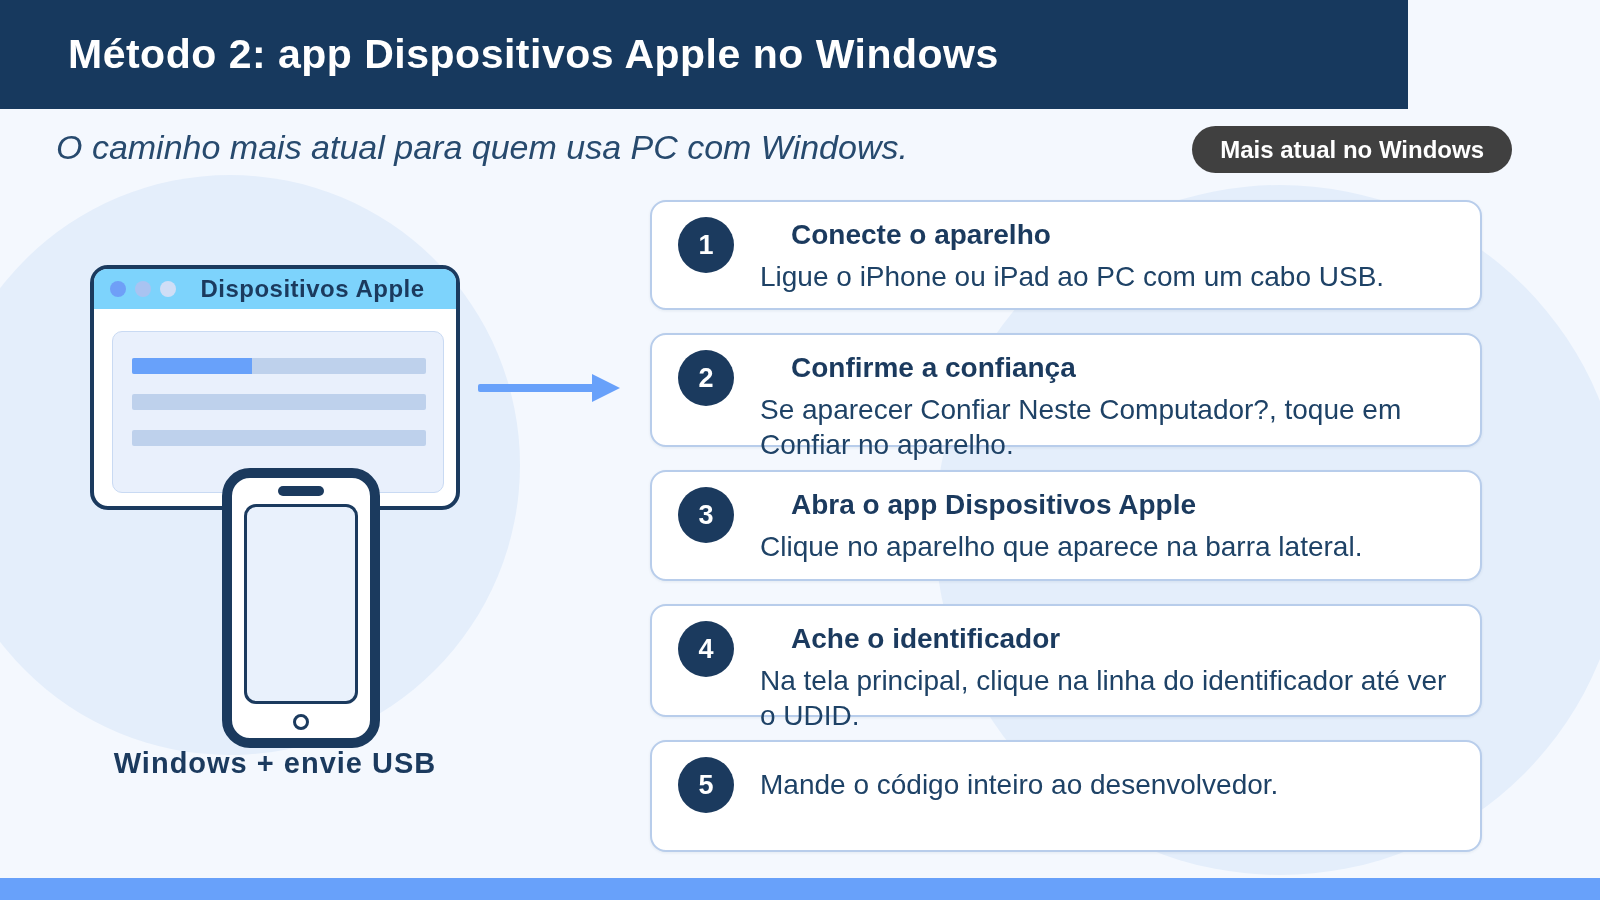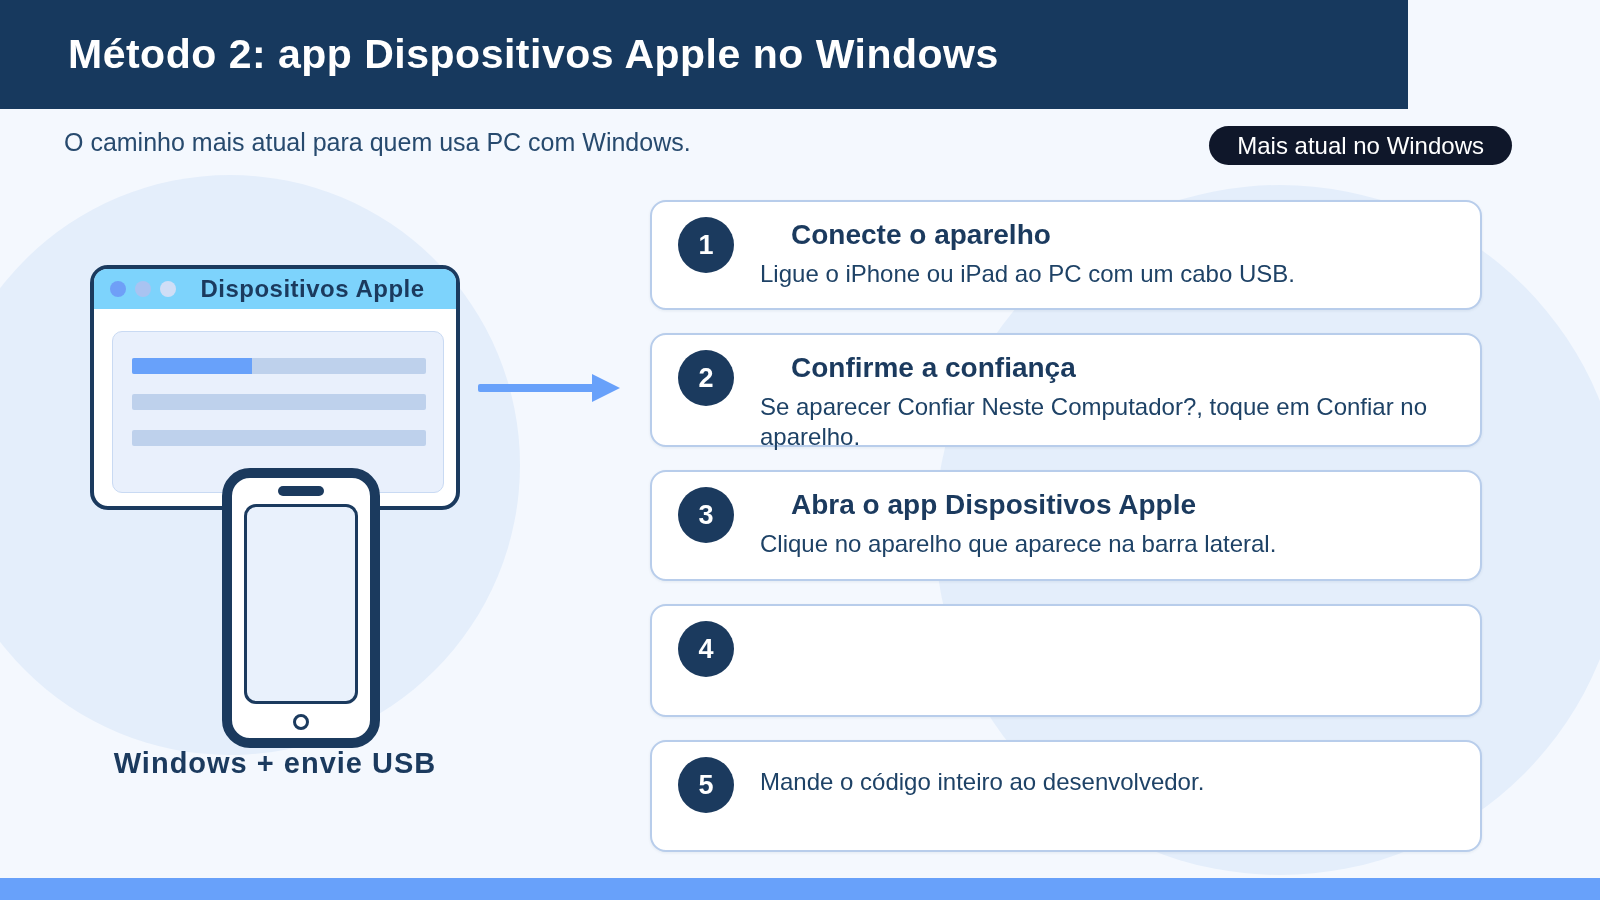--- a/index.html
+++ b/index.html
@@ -39,34 +39,35 @@
   .header-title {
     color: #ffffff;
     font-size: 41px;
     font-weight: bold;
     letter-spacing: 0.5px;
   }
 
   
   .subtitle {
     position: absolute;
-    left: 64px; top: 128px;
-    font-size: 25px;
+    left: 56px; top: 128px;
+    font-size: 34px;
     color: #274a6e;
     z-index: 4;
+    font-style: italic;
   }
   .badge {
     position: absolute;
     right: 88px; top: 126px;
-    height: 39px;
-    background: #0f172a;
+    height: 47px;
+    background: #404040;
     border-radius: 24px;
     color: #ffffff;
     font-size: 24px;
-    font-weight: normal;
+    font-weight: bold;
     display: flex;
     align-items: center;
     padding: 0 28px;
     z-index: 4;
   }
 
   
   .browser {
     position: absolute;
     left: 90px; top: 265px;
@@ -219,21 +220,21 @@
   .step-body { margin-left: 26px; padding-top: 2px; }
   .step-title {
     font-size: 28px;
     font-weight: bold;
     color: #1b3a5e;
     line-height: 1.15;
     margin-left: 31px;
   }
   .step-desc {
     margin-top: 8px;
-    font-size: 24px;
+    font-size: 28px;
     color: #1e4266;
     line-height: 1.25;
     max-width: 712px;
   }
 
   
   .bottom-strip {
     position: absolute;
     left: 0; bottom: 0;
     width: 1600px; height: 22px;
@@ -304,20 +305,24 @@
   <div class="card c3">
     <div class="step-num">3</div>
     <div class="step-body">
       <div class="step-title">Abra o app Dispositivos Apple</div>
       <div class="step-desc">Clique no aparelho que aparece na barra lateral.</div>
     </div>
   </div>
 
   <div class="card c4">
     <div class="step-num">4</div>
+    <div class="step-body">
+      <div class="step-title">Ache o identificador</div>
+      <div class="step-desc">Na tela principal, clique na linha do identificador até ver o UDID.</div>
+    </div>
   </div>
 
   <div class="card c5">
     <div class="step-num">5</div>
     <div class="step-body">
       <div class="step-desc">Mande o código inteiro ao desenvolvedor.</div>
     </div>
   </div>
 
   <div class="bottom-strip"></div>

